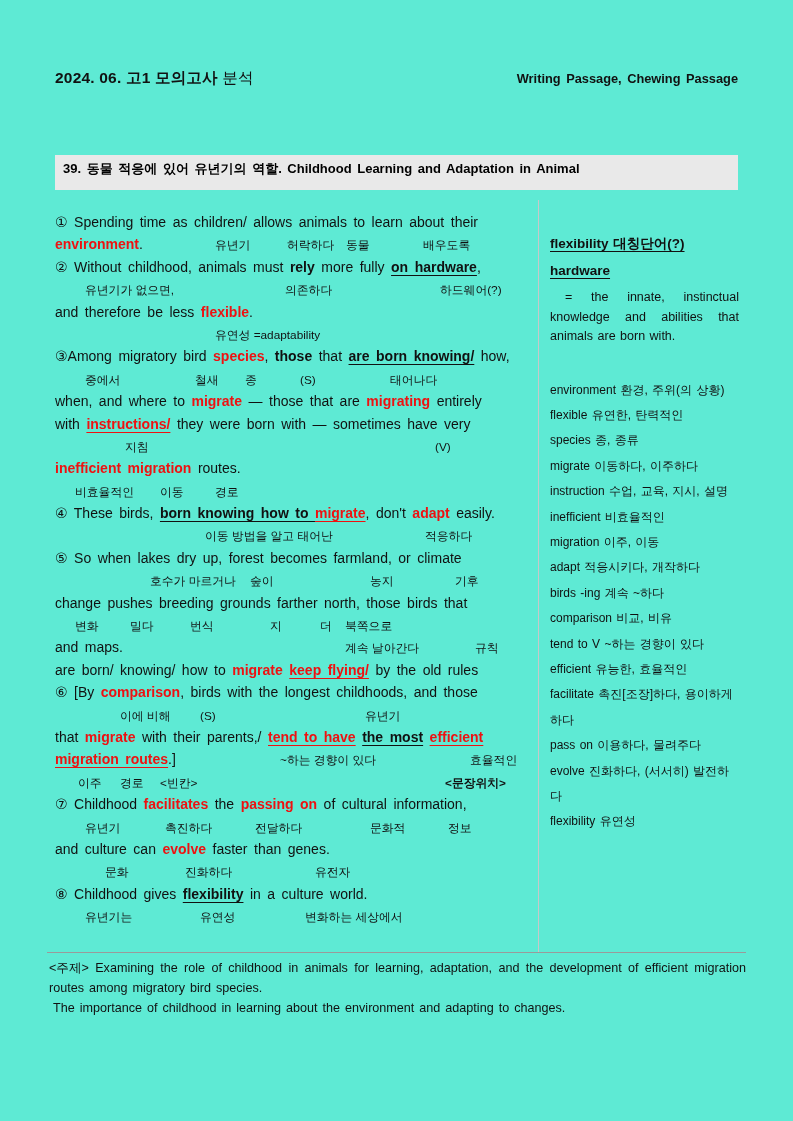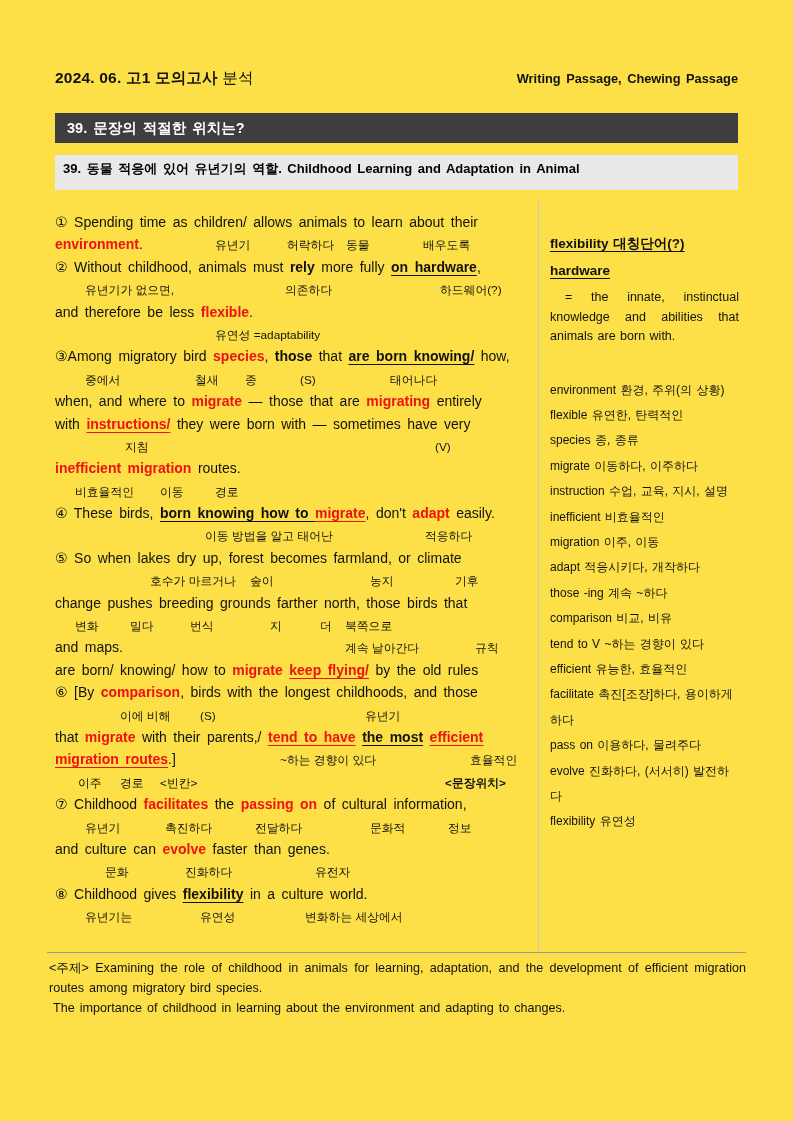--- a/index.html
+++ b/index.html
@@ -1,16 +1,16 @@
 <!DOCTYPE html>
 <html style="--red: #ee1111; --bar-dark: #3e3e3e; --bar-light: #e9e9e9;"><head>
 <meta charset="utf-8">
 <style>
   html,body{margin:0;padding:0;background:#fff;}
-  .page{position:relative;width:793px;height:1121px;background:#fde047;overflow:hidden;
+  .page{position:relative;width:793px;height:1121px;background:#5eead4;overflow:hidden;
         font-family:"Liberation Sans","DejaVu Sans",sans-serif;color:#111;}
   
   .hdr{position:absolute;top:68px;left:55px;right:55px;display:flex;
        justify-content:space-between;align-items:baseline;}
   .hdr-title{font-size:15.5px;letter-spacing:.2px;}
   .hdr-title .tb{font-weight:bold;}
   .hdr-right{font-size:12.8px;font-weight:bold;word-spacing:2px;}
   
   .qbar{position:absolute;top:113px;left:55px;right:55px;height:30px;background:var(--bar-dark,#3e3e3e);
         color:#fff;font-weight:bold;font-size:14.5px;line-height:30px;padding-left:12px;
@@ -44,21 +44,20 @@
 </head>
 <body>
 
 <div class="page">
 
   <div class="hdr">
     <div class="hdr-title"><span class="tb">2024. 06. 고1 모의고사</span><span> 분석</span></div>
     <div class="hdr-right">Writing Passage, Chewing Passage</div>
   </div>
 
-  <div class="qbar">39. 문장의 적절한 위치는?</div>
   <div class="tbar">39. 동물 적응에 있어 유년기의 역할. Childhood Learning and Adaptation in Animal</div>
 
   <div class="passage" id="passage">
       <div class="pline"><span class="seg ">① Spending time as children/ allows animals to learn about their</span></div>
       <div class="pline"><span class="seg red b">environment</span><span class="seg ">.</span><span class="g " style="left: 160px;">유년기</span><span class="g " style="left: 232px;">허락하다</span><span class="g " style="left: 291px;">동물</span><span class="g " style="left: 368px;">배우도록</span></div>
       <div class="pline"><span class="seg ">② Without childhood, animals must </span><span class="seg b">rely</span><span class="seg "> more fully </span><span class="seg b u">on hardware</span><span class="seg ">,</span></div>
       <div class="pline">
         <span class="g " style="left: 30px;">유년기가 없으면,</span>
         <span class="g " style="left: 230px;">의존하다</span>
         <span class="g " style="left: 385px;">하드웨어(?)</span>
@@ -154,21 +153,21 @@
     <p class="sb-def">= the innate, instinctual knowledge and abilities that animals are born with.</p>
     <div class="vocab" id="vocab-list">
         <div class="vocab-item"><span>environment</span><span> 환경, 주위(의 상황)</span></div>
         <div class="vocab-item"><span>flexible</span><span> 유연한, 탄력적인</span></div>
         <div class="vocab-item"><span>species</span><span> 종, 종류</span></div>
         <div class="vocab-item"><span>migrate</span><span> 이동하다, 이주하다</span></div>
         <div class="vocab-item"><span>instruction</span><span> 수업, 교육, 지시, 설명</span></div>
         <div class="vocab-item"><span>inefficient</span><span> 비효율적인</span></div>
         <div class="vocab-item"><span>migration</span><span> 이주, 이동</span></div>
         <div class="vocab-item"><span>adapt</span><span> 적응시키다, 개작하다</span></div>
-        <div class="vocab-item"><span>those -ing</span><span> 계속 ~하다</span></div>
+        <div class="vocab-item"><span>birds -ing</span><span> 계속 ~하다</span></div>
         <div class="vocab-item"><span>comparison</span><span> 비교, 비유</span></div>
         <div class="vocab-item"><span>tend to V</span><span> ~하는 경향이 있다</span></div>
         <div class="vocab-item"><span>efficient</span><span> 유능한, 효율적인</span></div>
         <div class="vocab-item"><span>facilitate</span><span> 촉진[조장]하다, 용이하게 하다</span></div>
         <div class="vocab-item"><span>pass on</span><span> 이용하다, 물려주다</span></div>
         <div class="vocab-item"><span>evolve</span><span> 진화하다, (서서히) 발전하다</span></div>
         <div class="vocab-item"><span>flexibility</span><span> 유연성</span></div>
       </div>
   </div>
 

